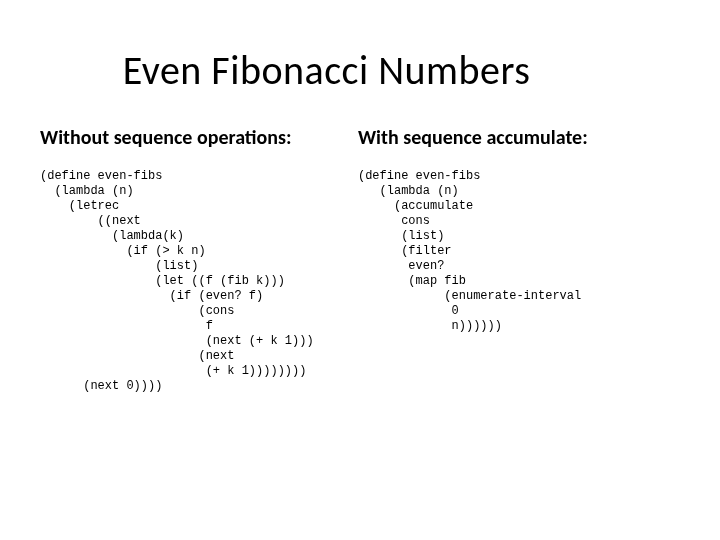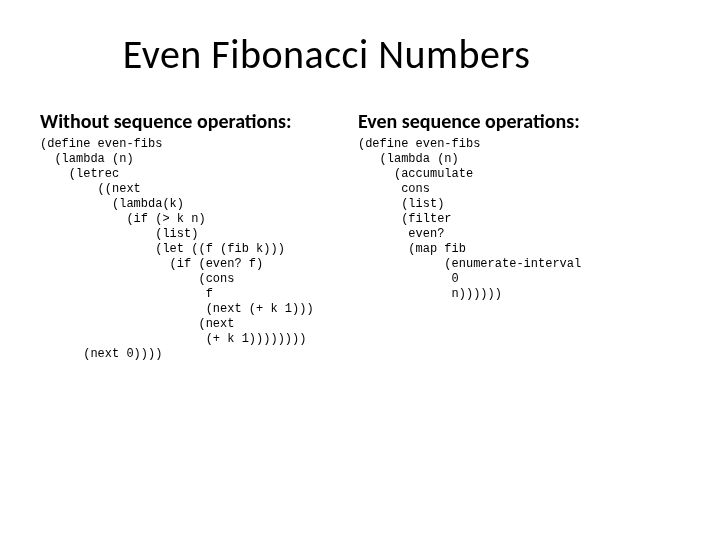--- a/index.html
+++ b/index.html
@@ -10,21 +10,21 @@
     background: #ffffff;
     font-family: Calibri, Arial, sans-serif;
     color: #000;
     overflow: hidden;
   }
   .slide {
     width: 653px;
     height: 540px;
     position: relative;
     box-sizing: border-box;
-    padding: 20px 40px 20px 40px;
+    padding: 36px 40px 20px 40px;
   }
   .title {
     text-align: center;
     font-size: 40px;
     font-weight: 400;
     margin: 10px 0 30px 0;
     letter-spacing: 0.5px;
   }
   .columns {
     display: flex;
@@ -32,21 +32,21 @@
     gap: 20px;
   }
   .col {
     flex: 1;
   }
   .col-left { flex: 0 0 52%; }
   .col-right { flex: 0 0 48%; }
   .subheader {
     font-size: 20px;
     font-weight: 700;
-    margin-bottom: 4px;
+    margin-bottom: 20px;
   }
   .code {
     font-family: Liberation Mono, monospace;
     font-size: 12px;
     line-height: 1.25;
     white-space: pre;
   }
 </style>
 </head>
 <body>
@@ -66,21 +66,21 @@
                 (let ((f (fib k)))
                   (if (even? f)
                       (cons
                        f
                        (next (+ k 1)))
                       (next
                        (+ k 1))))))))
       (next 0))))</div>
     </div>
     <div class="col col-right">
-      <div class="subheader">Even sequence operations:</div>
+      <div class="subheader">With sequence accumulate:</div>
       <div class="code">(define even-fibs
    (lambda (n)
      (accumulate
       cons
       (list)
       (filter
        even?
        (map fib
             (enumerate-interval
              0

